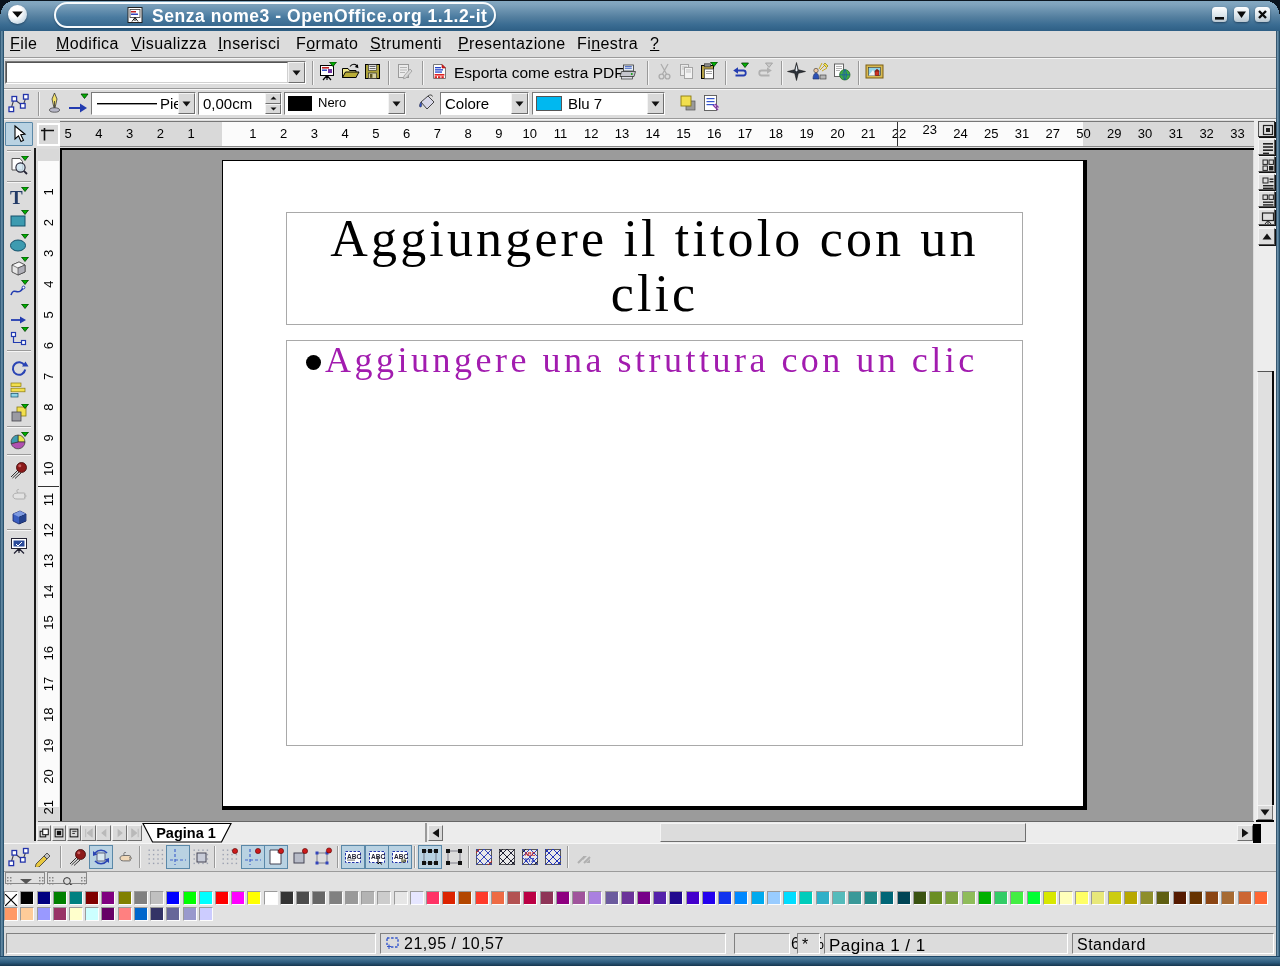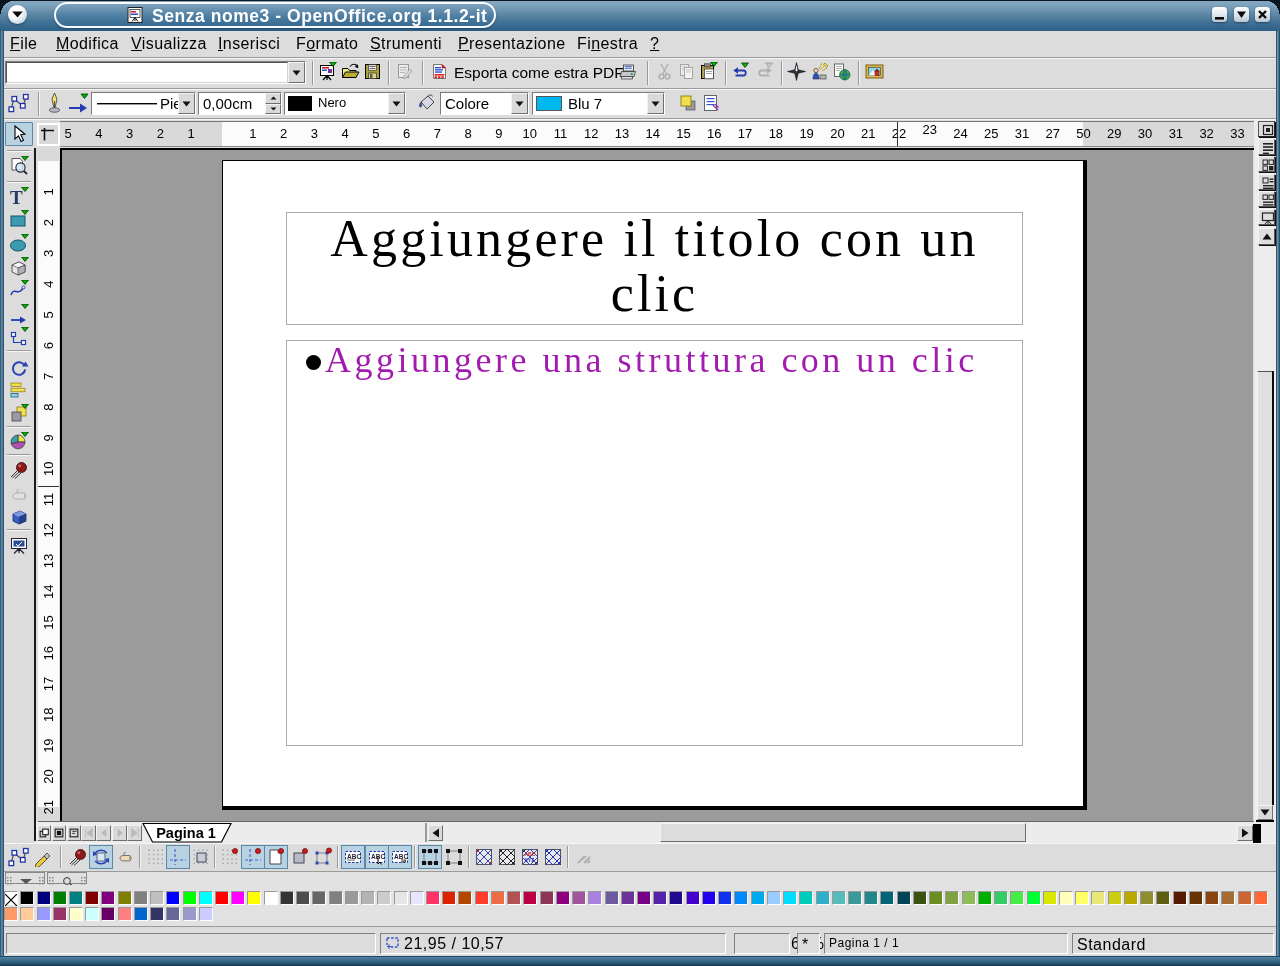--- a/index.html
+++ b/index.html
@@ -940,14 +940,14 @@
     <rect x="1" y="1" width="11" height="9" fill="none" stroke="#3355cc" stroke-width="1.4" stroke-dasharray="2.5 1.6"></rect>
     <rect x="0" y="8" width="5" height="4" fill="#dcdcdc"></rect>
     <path d="M1 9.5 H5 M3 7.5 V12" stroke="#3355cc" stroke-width="1.1"></path>
   </svg>
 <div class="a" style="left:404px;top:935px;font-size:16px;letter-spacing:0.5px;color:#000;">21,95 / 10,57</div>
 <div class="a" style="left:734px;top:933px;width:56px;height:21px;border:1px solid;border-color:#808080 #fff #fff #808080;background:#dcdcdc;"></div>
 <div class="a" style="left:791px;top:935px;font-size:16px;letter-spacing:0.5px;color:#000;">62%</div>
 <div class="a" style="left:797px;top:933px;width:23px;height:21px;border:1px solid;border-color:#808080 #fff #fff #808080;background:#dcdcdc;"></div>
 <div class="a" style="left:802px;top:936px;font-size:16px;letter-spacing:0.5px;color:#000;">*</div>
 <div class="a" style="left:824px;top:933px;width:244px;height:21px;border:1px solid;border-color:#808080 #fff #fff #808080;background:#dcdcdc;"></div>
-<div class="a" style="left:829px;top:936px;font-size:12px;letter-spacing:0.5px;color:#000;">Pagina 1 / 1</div>
+<div class="a" style="left:829px;top:936px;font-size:17px;letter-spacing:0.5px;color:#000;">Pagina 1 / 1</div>
 <div class="a" style="left:1072px;top:933px;width:202px;height:21px;border:1px solid;border-color:#808080 #fff #fff #808080;background:#dcdcdc;"></div>
 <div class="a" style="left:1077px;top:936px;font-size:16px;letter-spacing:0.5px;color:#000;">Standard</div>
 </body></html>

